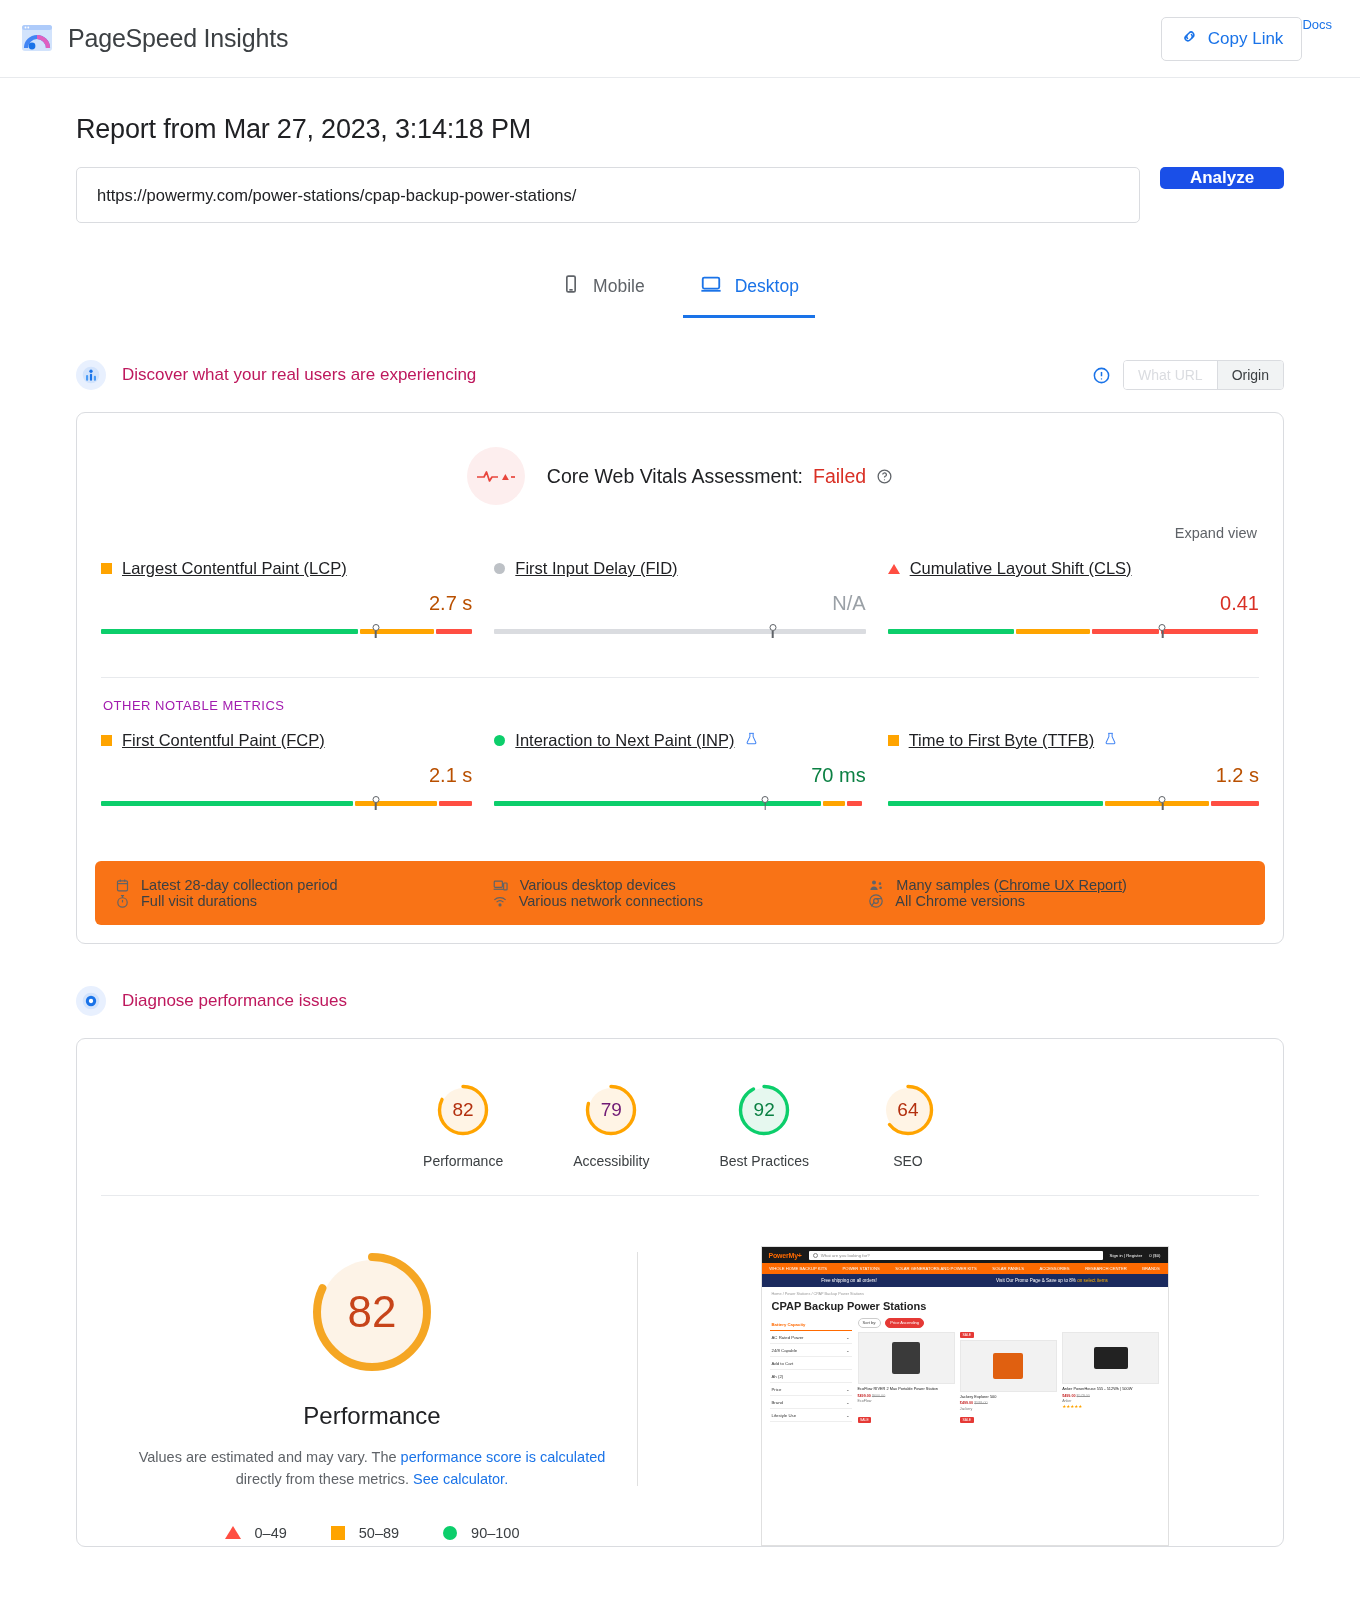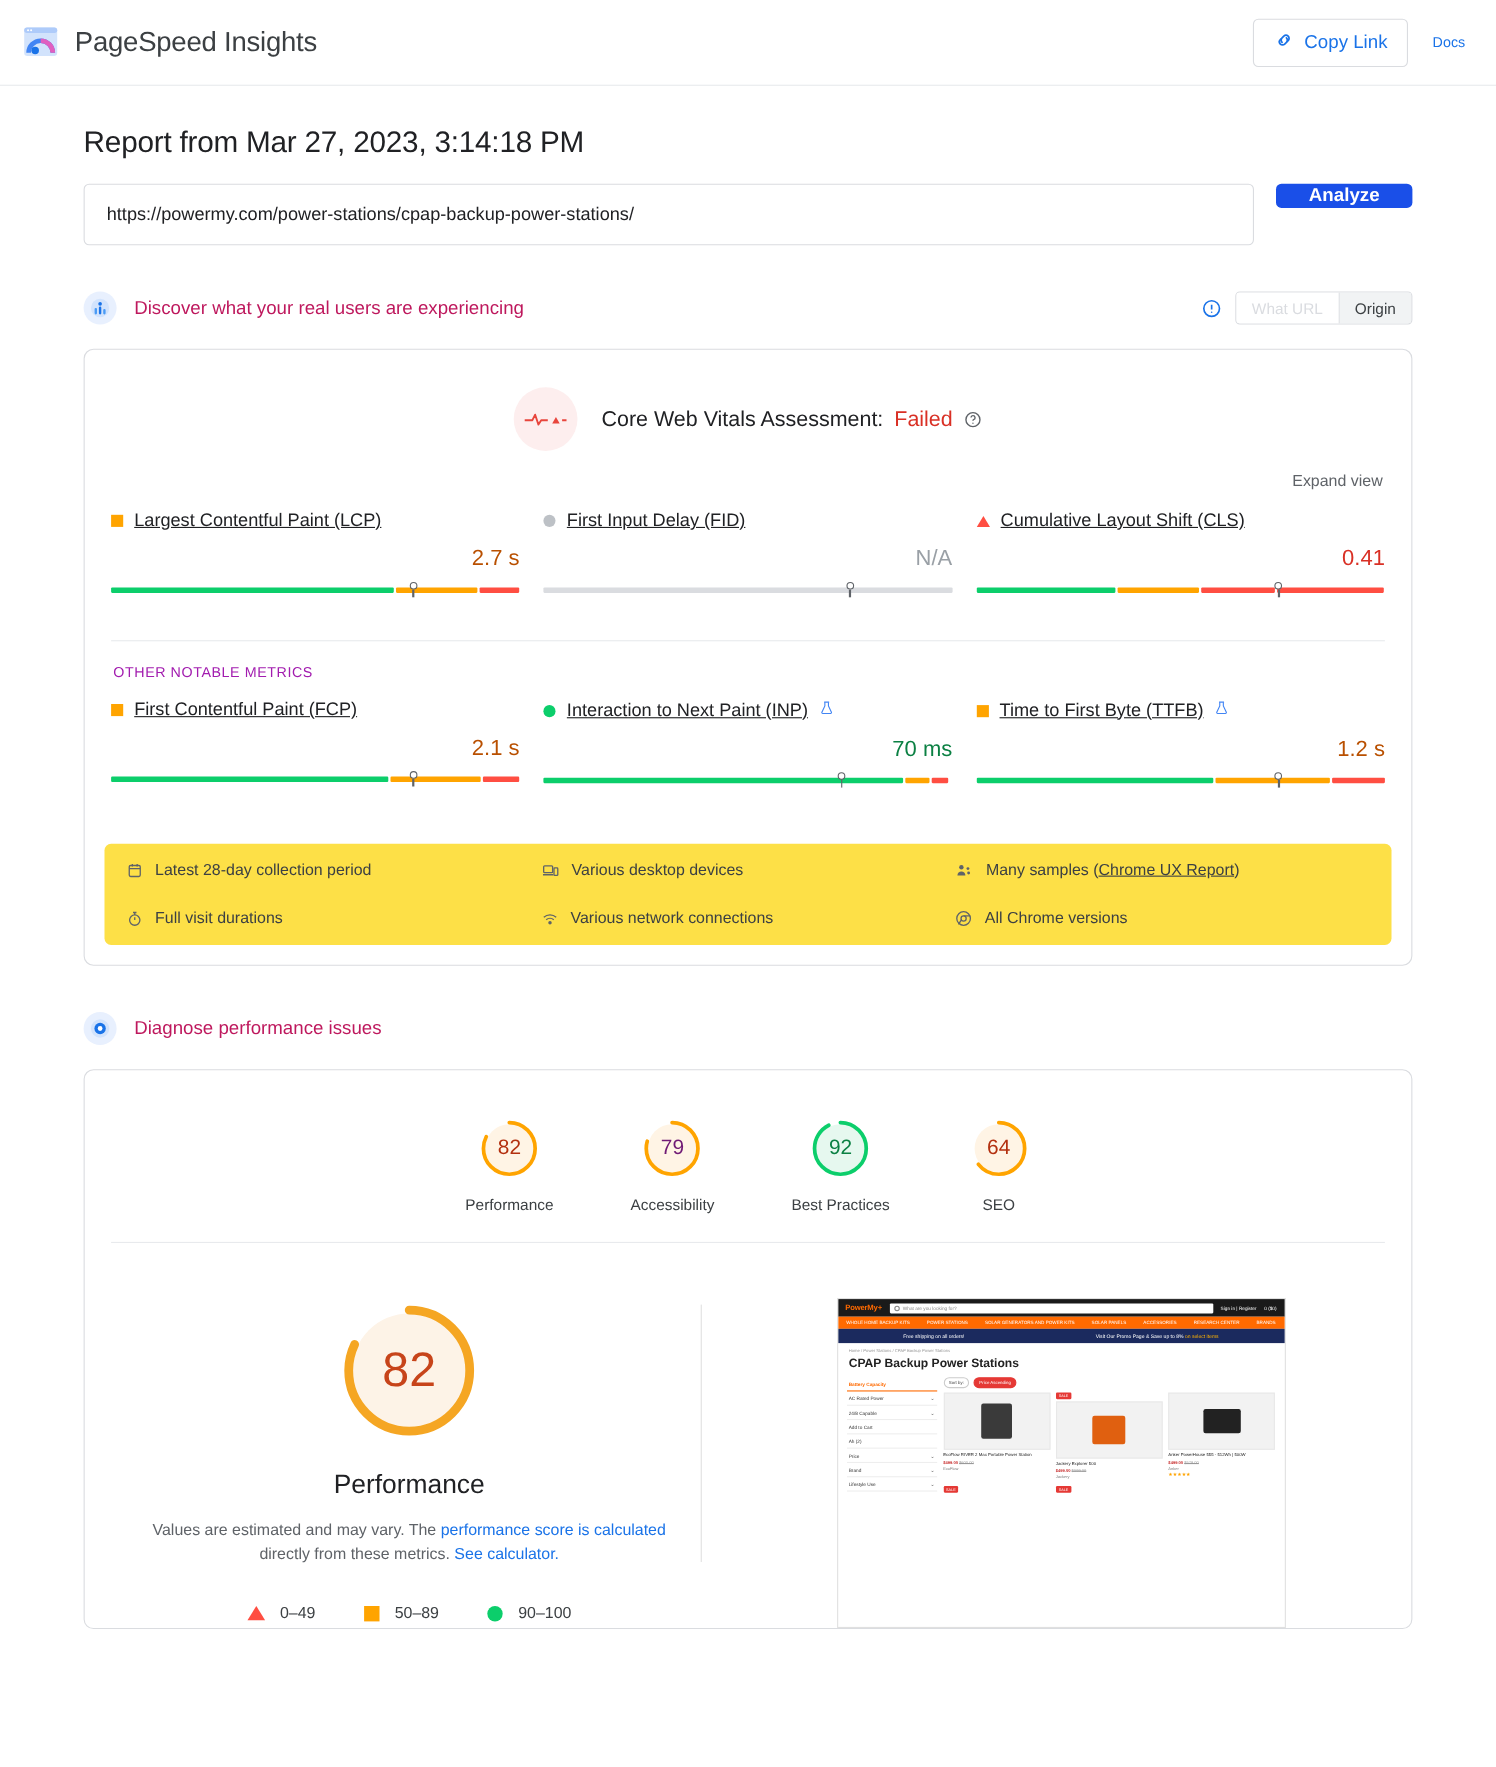--- a/index.html
+++ b/index.html
@@ -21,21 +21,21 @@
     align-items: center;
     padding: 0 28px 0 20px;
   }
   .brand { display: flex; align-items: center; gap: 14px; }
   .brand-logo { width: 34px; height: 34px; position: relative; }
   .brand-title {
     font-size: 25px;
     color: #3c4043;
     letter-spacing: -0.2px;
   }
-  .header-right { margin-left: auto; display: flex; align-items: center; gap: 22px; }
+  .header-right { margin-left: auto; display: flex; }
   .copy-link-btn {
     display: flex; align-items: center; gap: 9px;
     border: 1px solid #dadce0;
     border-radius: 5px;
     height: 44px;
     padding: 0 18px;
     color: #1a73e8;
     font-size: 17px;
     background: #fff;
     cursor: pointer;
@@ -440,27 +440,27 @@
   .divider { height: 1px; background: #e8eaed; margin: 4px 24px 0 24px; }
 
   .other-label {
     font-size: 13px;
     color: #a21caf;
     letter-spacing: 0.5px;
     padding: 20px 0 0 26px;
   }
 
   .env-strip {
-    background: #fde047;
+    background: #f97316;
     margin: 16px 18px 18px 18px;
     border-radius: 6px;
     display: grid;
     grid-template-columns: 1fr 1fr 1fr;
     padding: 16px 20px;
-    row-gap: 28px;
+    row-gap: 0;
   }
   .env-item {
     display: flex;
     align-items: center;
     gap: 11px;
     font-size: 14.5px;
     color: #3c4043;
   }
   .env-item a { color: #3c4043; text-decoration: underline; cursor: pointer; }
   .env-icon { color: #5f6368; display: inline-flex; flex: none; }
@@ -671,20 +671,40 @@
 
 <div class="page">
 
   <h1 class="report-title">Report from Mar 27, 2023, 3:14:18 PM</h1>
 
   <div class="url-row">
     <input class="url-input" type="text" value="https://powermy.com/power-stations/cpap-backup-power-stations/" style="">
     <button class="analyze-btn">Analyze</button>
   </div>
 
+  <div class="device-tabs">
+    <div class="device-tab">
+      <span>
+        <svg width="20" height="20" viewBox="0 0 24 24" fill="none" stroke="#5f6368" stroke-width="2">
+          <rect x="7" y="2.5" width="10" height="19" rx="1.8"></rect>
+          <line x1="10" y1="19" x2="14" y2="19"></line>
+        </svg>
+      </span>
+      <span>Mobile</span>
+    </div>
+    <div class="device-tab active">
+      <span>
+        <svg width="24" height="22" viewBox="0 0 24 24" fill="none" stroke="#1a73e8" stroke-width="2">
+          <rect x="3" y="5" width="18" height="12" rx="1.6"></rect>
+          <line x1="1.5" y1="19.4" x2="22.5" y2="19.4"></line>
+        </svg>
+      </span>
+      <span>Desktop</span>
+    </div>
+  </div>
 
   <div class="section-head">
     <span class="section-icon blue">
       <svg width="20" height="20" viewBox="0 0 24 24">
         <circle cx="12" cy="12" r="10" fill="#d2e3fc"></circle>
         <circle cx="12" cy="7.5" r="2" fill="#1a73e8"></circle>
         <rect x="6" y="12" width="2.6" height="7" rx="1.2" fill="#4a9bf5"></rect>
         <rect x="10.7" y="10.5" width="2.6" height="8.5" rx="1.2" fill="#1a73e8"></rect>
         <rect x="15.4" y="13" width="2.6" height="6" rx="1.2" fill="#4a9bf5"></rect>
       </svg>

